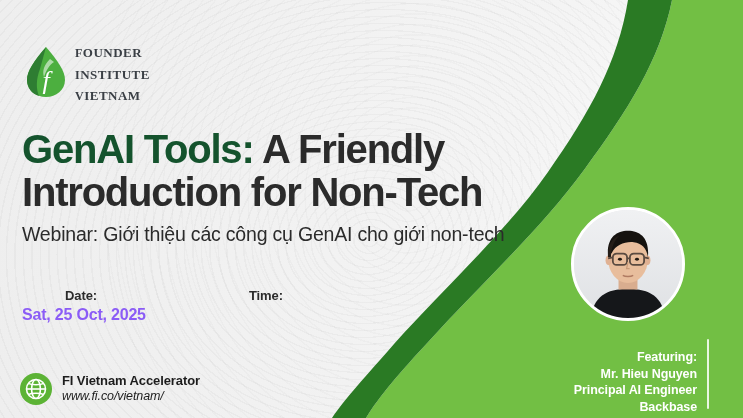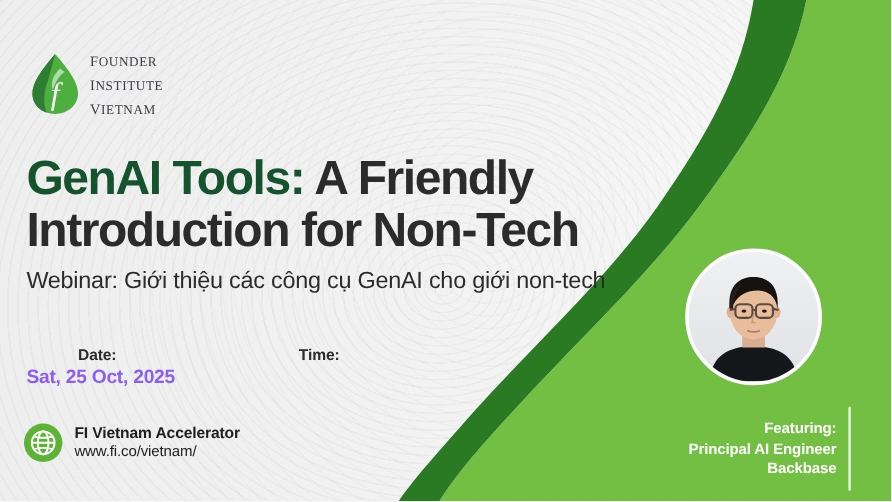--- a/index.html
+++ b/index.html
@@ -74,24 +74,24 @@
     gap: 7px;
   }
   .logo-mark { width: 44px; height: 54px; flex: 0 0 auto; }
   .logo-words {
     font-family: "Liberation Serif", serif;
     color: #3a3f45;
     line-height: 1.12;
     letter-spacing: 0.5px;
   }
   .logo-words div {
-    font-size: 16px;
+    font-size: 19px;
     font-variant: small-caps;
     text-transform: lowercase;
-    font-weight: 400;
+    font-weight: 700;
   }
   .logo-words div::first-letter { font-size: 17.5px; }
 
   
   .headline {
     position: absolute;
     left: 22px;
     top: 128px;
     width: 530px;
   }
@@ -135,38 +135,39 @@
     font-weight: 700;
     color: #8b5cf6;
     letter-spacing: -0.2px;
     white-space: nowrap;
   }
 
   
   .footer {
     position: absolute;
     left: 19px;
-    top: 352px;
+    top: 372px;
     display: flex;
     align-items: center;
     gap: 9px;
   }
   .globe-icon { width: 34px; height: 34px; flex: 0 0 auto; }
   .footer-text { line-height: 1.25; }
   .footer-title {
     font-size: 13px;
     font-weight: 700;
     color: #1d1d1d;
     letter-spacing: -0.1px;
   }
   .footer-url {
     font-size: 12.5px;
     font-weight: 400;
     color: #1d1d1d;
     letter-spacing: -0.1px;
+    font-style: italic;
   }
 
   
   .portrait {
     position: absolute;
     left: 571px;
     top: 207px;
     width: 114px;
     height: 114px;
     border-radius: 50%;
@@ -319,18 +320,19 @@
 
         <path d="M57 55 L55.5 62 h3.2" stroke="#c99a79" stroke-width="1.3" fill="none"></path>
 
         <path d="M51.5 69 C54 70.6 60 70.6 62.5 69" stroke="#b07b62" stroke-width="1.5" fill="none"></path>
       </svg>
     </div>
   </div>
 
   <div class="featuring">
     <div>Featuring:</div>
+    <div>Mr. Hieu Nguyen</div>
     <div class="role">Principal AI Engineer</div>
     <div>Backbase</div>
   </div>
   <div class="feat-rule"></div>
 
 </div>
 
 </body></html>

